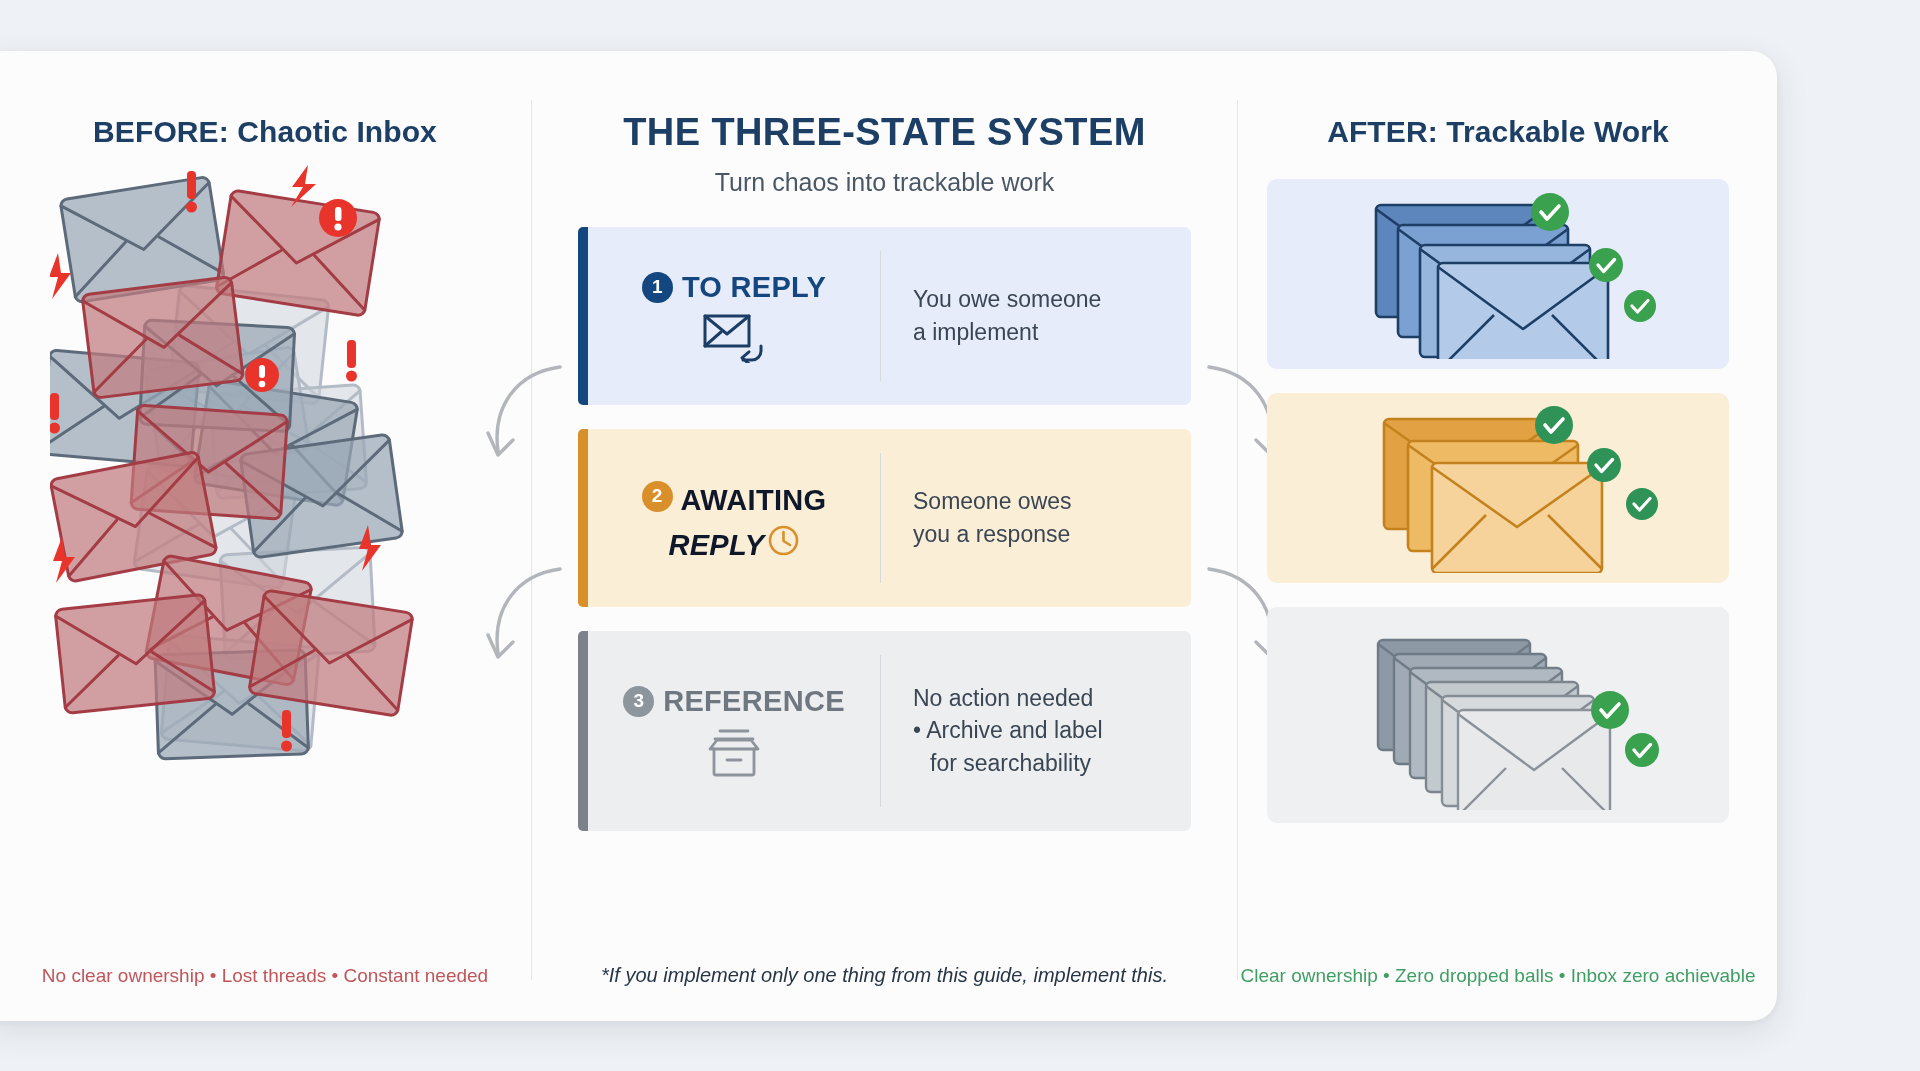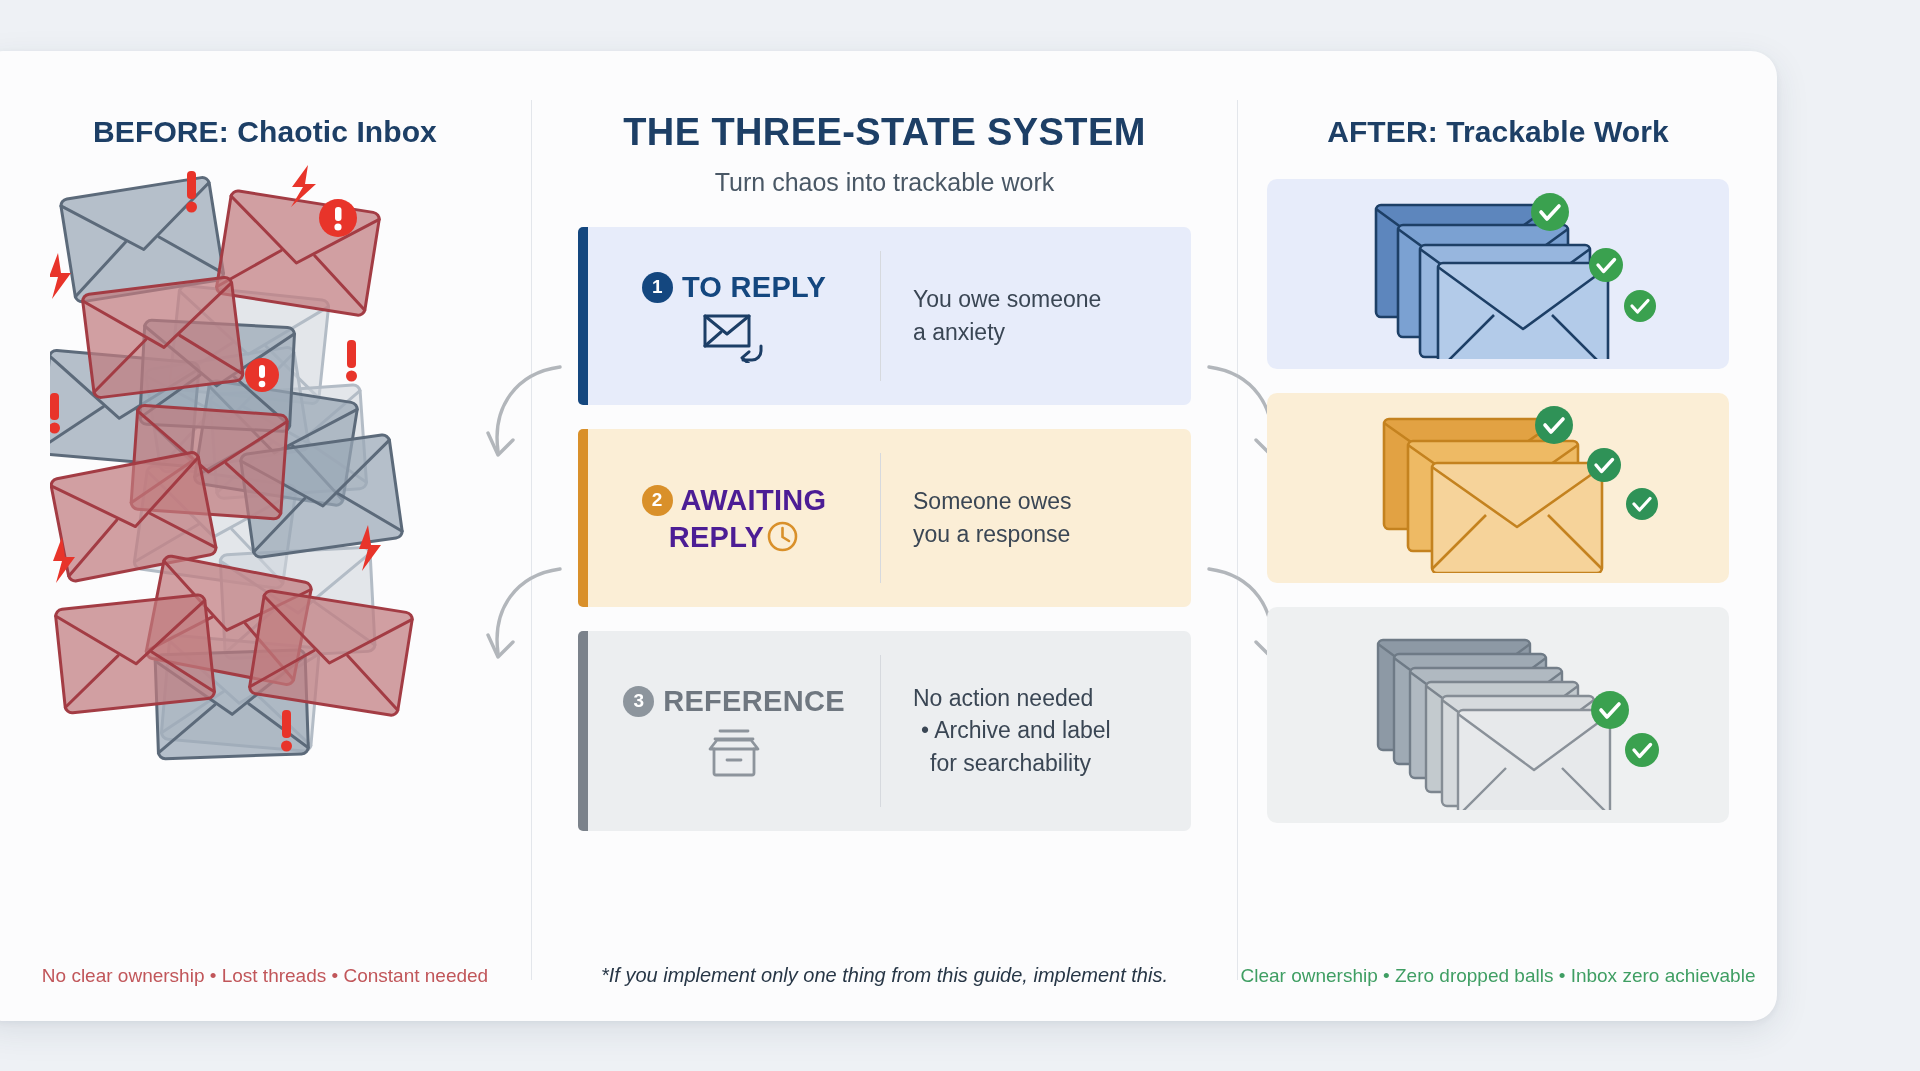--- a/index.html
+++ b/index.html
@@ -69,34 +69,34 @@
   .state-label {
     font-size: 29px; font-weight: bold; letter-spacing: .3px; line-height: 1.18;
   }
   .vline { background: #d6d9de; width: 1px; margin: 24px 0; }
   .card-right {
     display: flex; align-items: center;
     padding: 20px 20px 20px 32px;
     font-size: 23px; color: #3a4654; line-height: 1.42;
   }
   .card-right .bullet-line { display: block; }
-  .card-right .bullet-line.indent { padding-left: 17px; text-indent: -17px; margin-left: 8px; }
+  .card-right .bullet-line.indent { padding-left: 17px; text-indent: -17px; }
   .card-right .bullet-line.indent2 { padding-left: 17px; }
 
   .card1 { height: 178px; }
   .card1 .bar { background: #14477f; }
   .card1 .body { background: #e7ecfa; }
   .card1 .num { background: #14477f; }
   .card1 .state-label { color: #14477f; }
 
   .card2 { height: 178px; }
   .card2 .bar { background: #d9902a; }
   .card2 .body { background: #fbeed6; }
   .card2 .num { background: #d9902a; }
-  .card2 .state-label { color: #4c1d95; }
+  .card2 .state-label { color: #0f172a; margin-top: 8px; }
 
   .card3 { height: 200px; margin-bottom: 0; }
   .card3 .bar { background: #7b828b; }
   .card3 .body { background: #eceef0; }
   .card3 .num { background: #8d959d; }
   .card3 .state-label { color: #6f7780; }
 
   .icon-svg { display: block; margin-top: 9px; }
 
   
@@ -284,35 +284,35 @@
                   <path d="M2 33 L18 19"></path>
                   <path d="M40 47 h9 a9 9 0 0 0 9 -9 v-5"></path>
                   <path d="M46 41 L39 47 L46 53" transform="translate(0,-2.2)"></path>
                 </g>
               </svg>
             </div>
             <div class="vline"></div>
             <div class="card-right">
               <div>
                 <span class="bullet-line">You owe someone</span>
-                <span class="bullet-line">a anxiety</span>
+                <span class="bullet-line">a implement</span>
               </div>
             </div>
           </div>
         </div>
 
         <div class="card card2">
           <div class="bar"></div>
           <div class="body">
             <div class="card-left">
               <div class="label-row" style="gap:8px;">
                 <span class="num">2</span>
                 <span class="state-label">AWAITING</span>
               </div>
-              <div class="label-row" style="gap:2px;margin-top:2px;">
+              <div class="label-row" style="gap:2px;margin-top:2px;font-style:italic;">
                 <span class="state-label">REPLY</span>
                 <svg width="33" height="33" viewBox="0 0 33 33">
                   <circle cx="16.5" cy="16.5" r="13.5" fill="none" stroke="#d9902a" stroke-width="2.6"></circle>
                   <path d="M16.5 8 v9 l6.5 4" fill="none" stroke="#d9902a" stroke-width="2.6" stroke-linecap="round" stroke-linejoin="round"></path>
                 </svg>
               </div>
             </div>
             <div class="vline"></div>
             <div class="card-right">
               <div>

